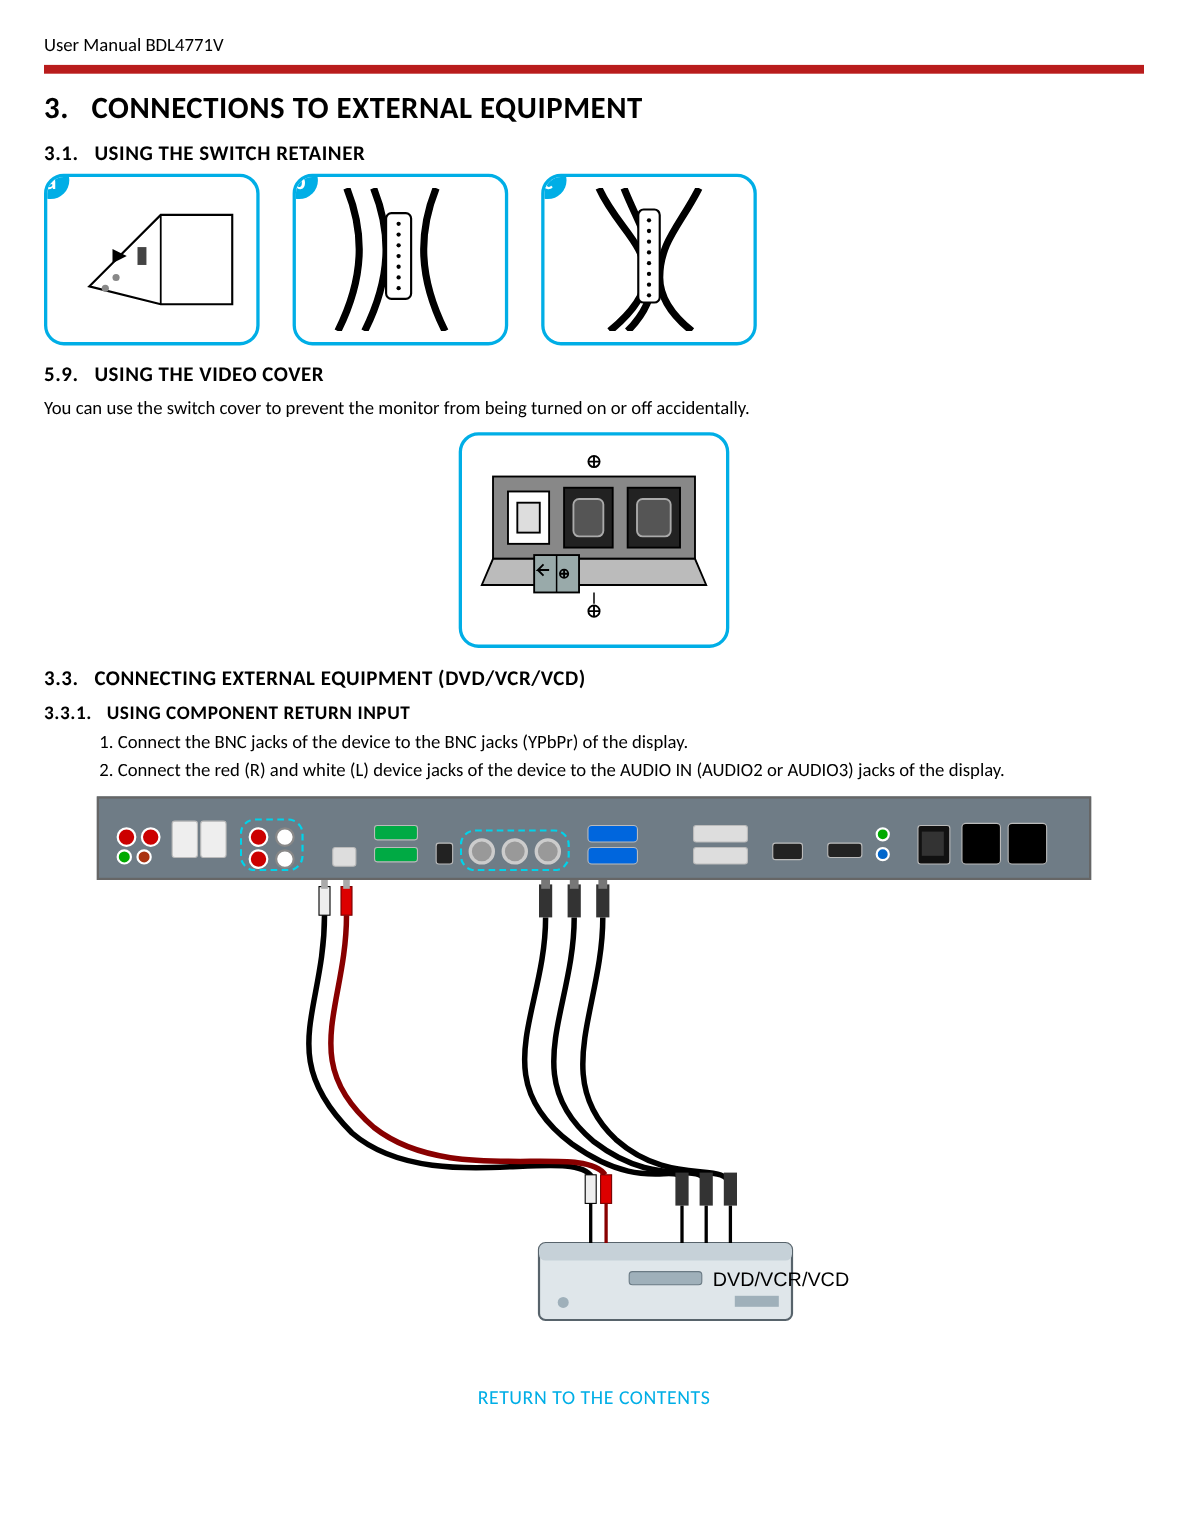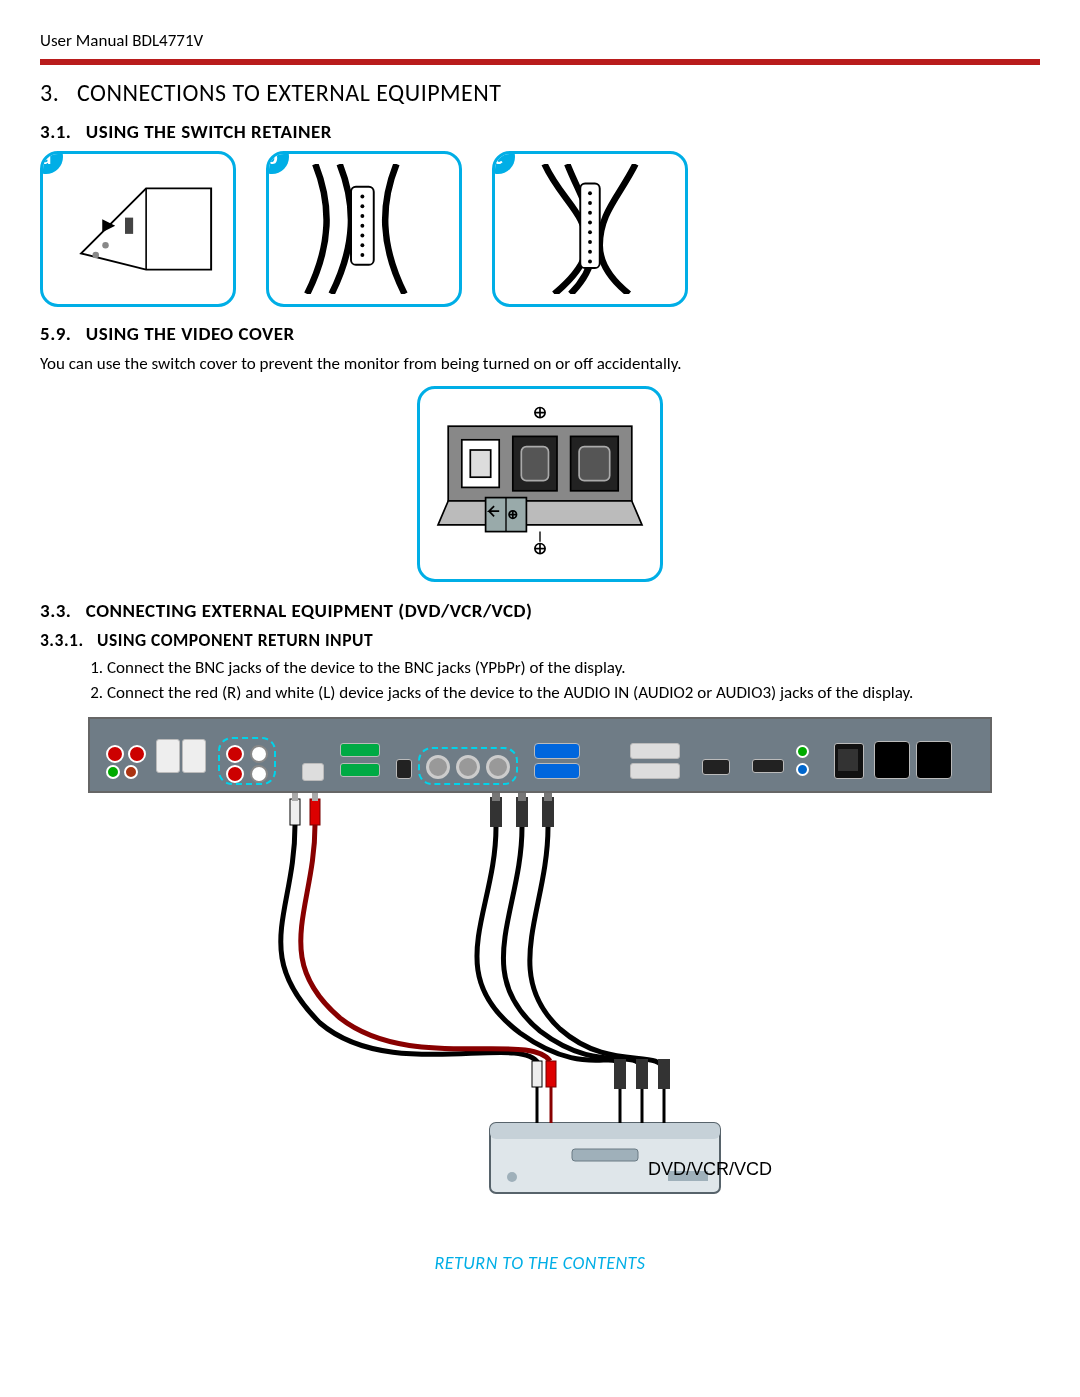--- a/index.html
+++ b/index.html
@@ -7,27 +7,27 @@
     margin: 0;
     padding: 30px 40px;
     color: #000;
     font-size: 17px;
     line-height: 1.35;
     width: 1080px;
     box-sizing: border-box;
   }
   .header-bar {
     font-size: 17px;
-    border-bottom: 6px solid #b91c1c;
+    border-bottom: 8px solid #b91c1c;
     padding-bottom: 6px;
     margin-bottom: 12px;
   }
   h1 {
-    font-size: 24px;
-    font-weight: normal;
+    font-size: 28px;
+    font-weight: bold;
     letter-spacing: 0.5px;
     margin: 8px 0 8px 0;
   }
   h2 {
     font-size: 19px;
     font-weight: bold;
     letter-spacing: 0.5px;
     margin: 10px 0 6px 0;
   }
   h3 {
@@ -112,21 +112,20 @@
     position:absolute;
     font-family: Arial, sans-serif;
     font-size:18px;
   }
   .footer-link {
     text-align:center;
     color:#00aee6;
     font-size:18px;
     margin-top:28px;
     letter-spacing:0.5px;
-    font-style:italic;
   }
 </style>
 </head>
 <body>
 
 <div class="header-bar">
   <span>User Manual BDL4771V</span>
 </div>
 
 <h1>
@@ -326,18 +325,18 @@
     <rect x="382" y="356" width="66" height="12" rx="3" fill="#9fb0ba" stroke="#6a7a84"></rect>
     <circle cx="322" cy="384" r="5" fill="#9fb0ba"></circle>
     <rect x="478" y="378" width="40" height="10" fill="#9fb0ba"></rect>
 
     <line x1="347" y1="294" x2="347" y2="330" stroke="#000" stroke-width="3"></line>
     <line x1="361" y1="294" x2="361" y2="330" stroke="#800" stroke-width="3"></line>
     <line x1="430" y1="296" x2="430" y2="330" stroke="#000" stroke-width="3"></line>
     <line x1="452" y1="296" x2="452" y2="330" stroke="#000" stroke-width="3"></line>
     <line x1="474" y1="296" x2="474" y2="330" stroke="#000" stroke-width="3"></line>
   </svg>
-  <span class="device-label" style="left:560px; top:364px;">DVD/VCR/VCD</span>
+  <span class="device-label" style="left:560px; top:351px;">DVD/VCR/VCD</span>
 </div>
 
 <div class="footer-link">
   <span>RETURN TO THE CONTENTS</span>
 </div>
 
 </body></html>

